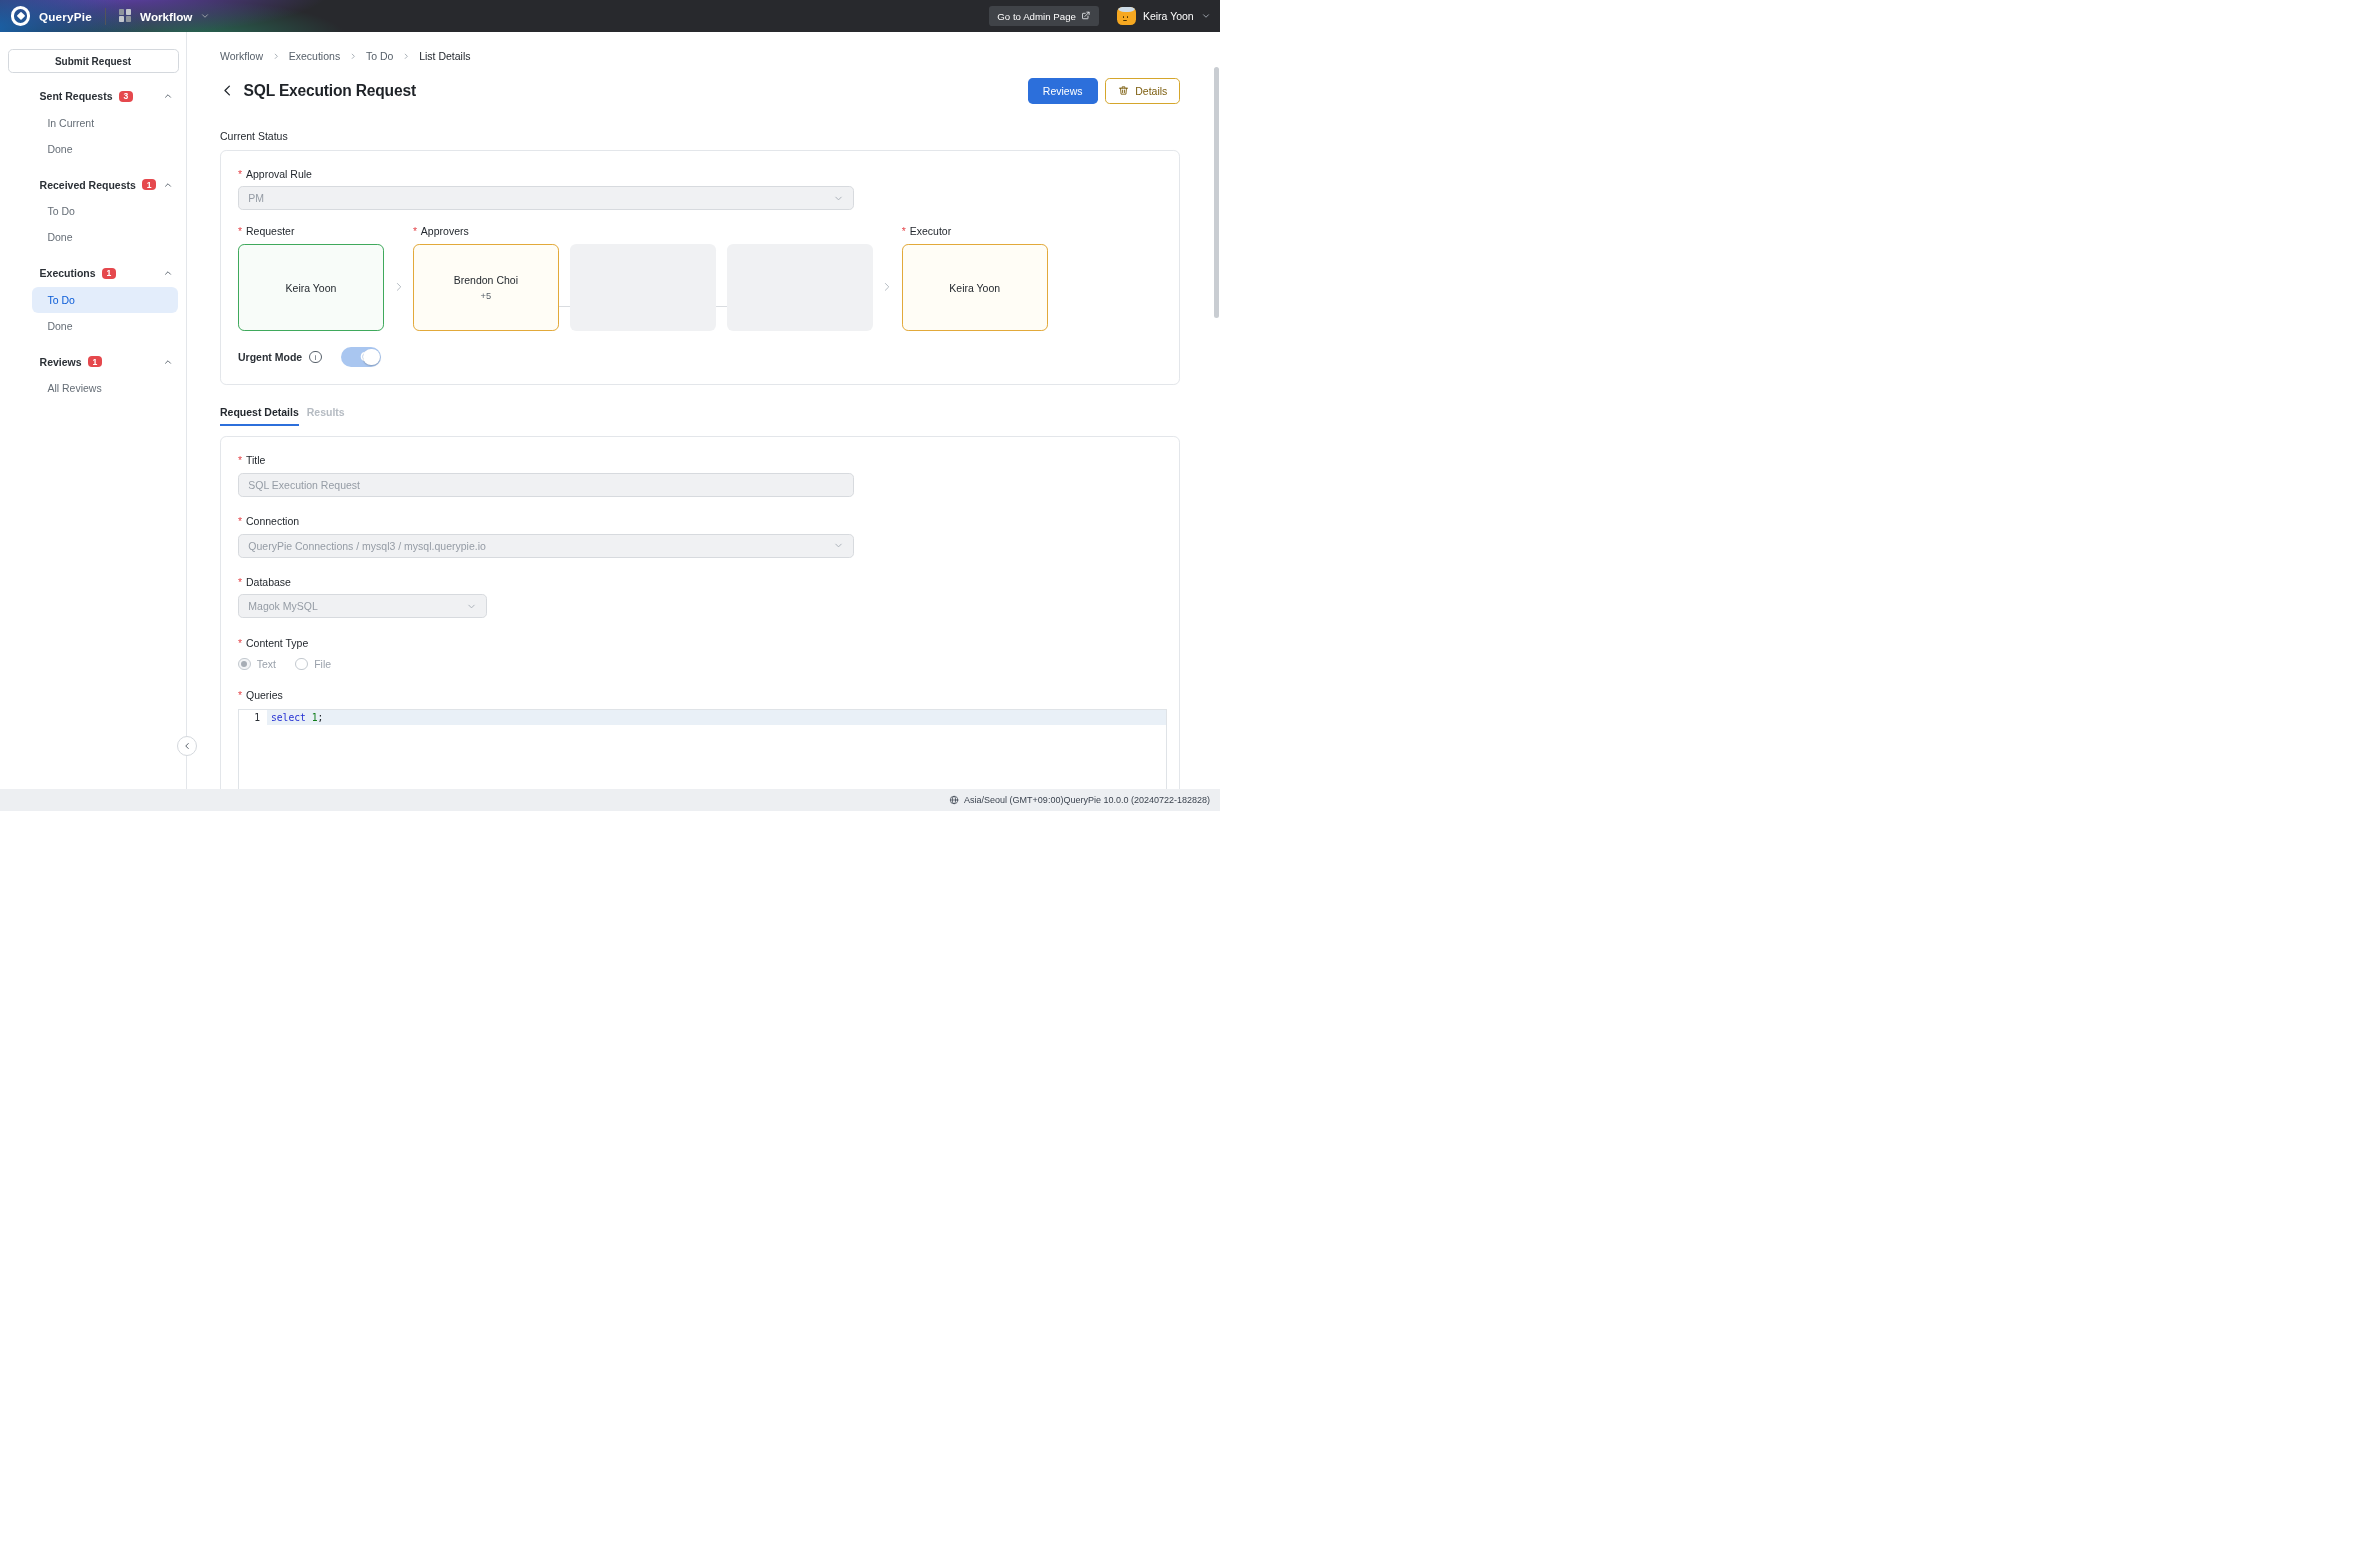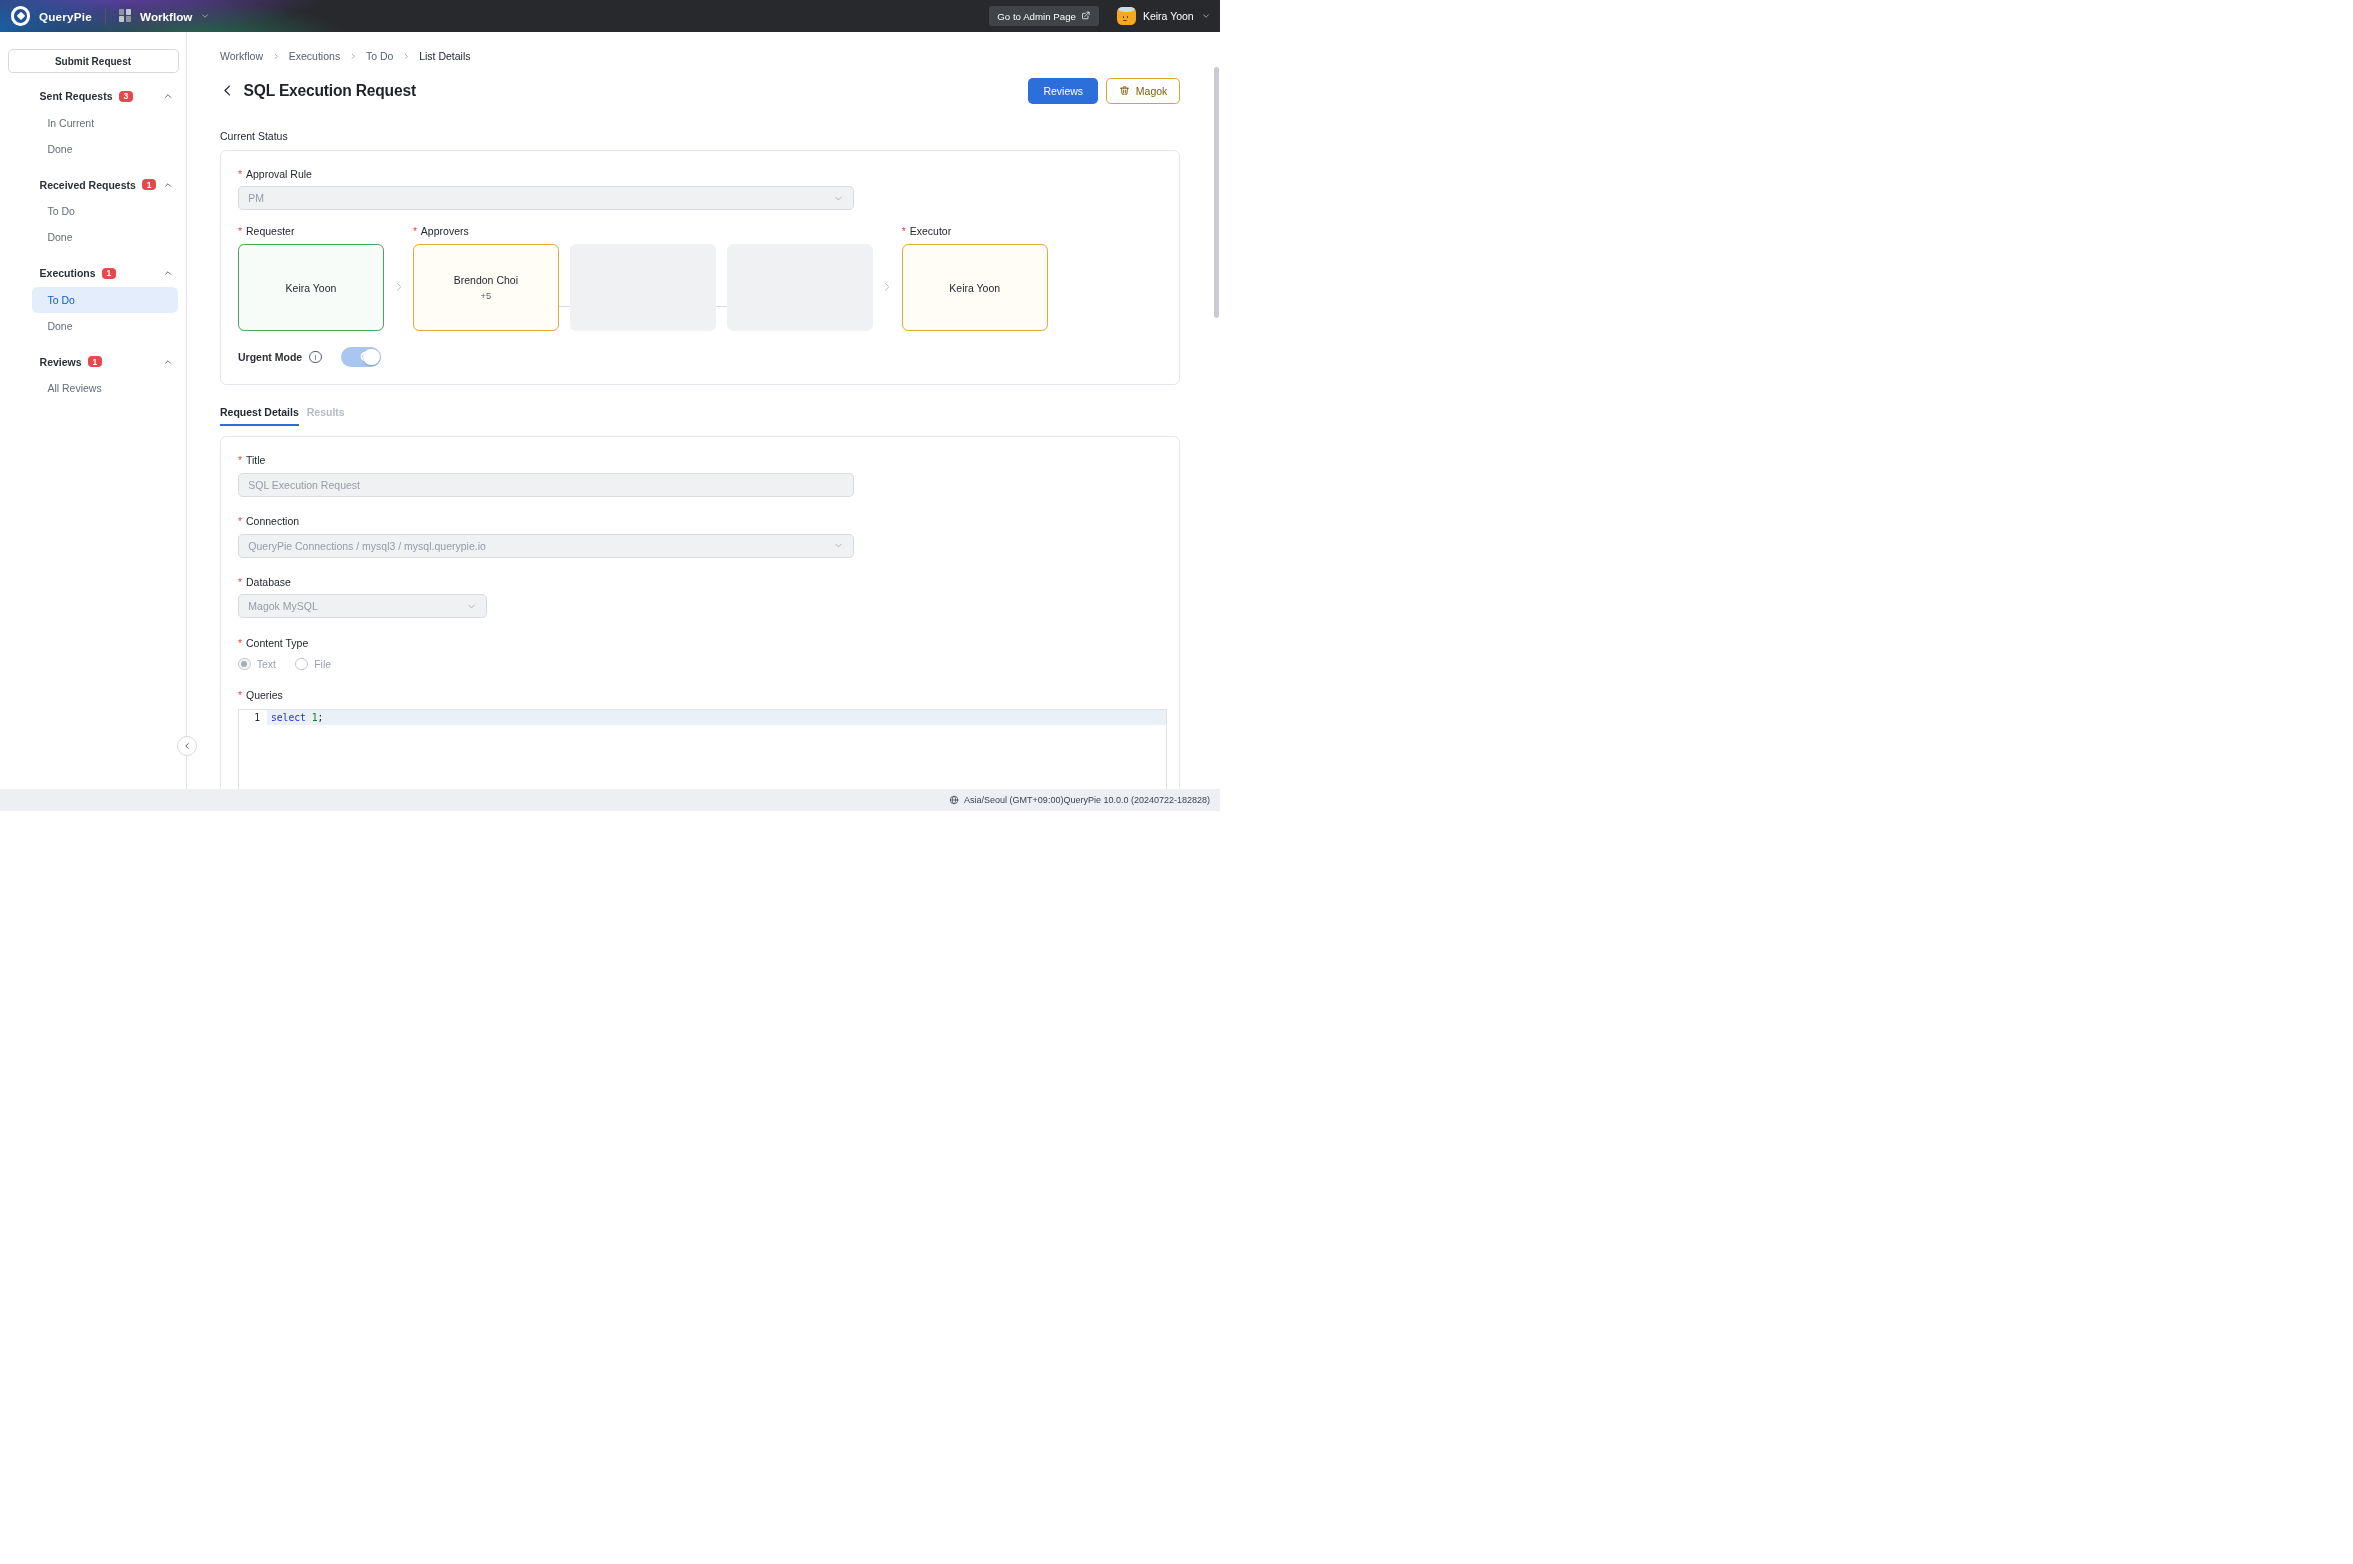--- a/index.html
+++ b/index.html
@@ -258,21 +258,21 @@
         <div class="title-actions">
           <button class="btn-execute">Reviews</button>
           <button class="btn-cancel">
             <svg class="icon-svg" width="11" height="11" viewBox="0 0 24 24" fill="none" stroke="#7d5e0f" stroke-width="2" stroke-linecap="round" stroke-linejoin="round">
                 <path d="M3 7h18"></path>
                 <path d="M9 7V4h6v3"></path>
                 <path d="M5.5 7l1.2 13h10.6L18.5 7"></path>
                 <line x1="10" y1="11" x2="10" y2="16.5"></line>
                 <line x1="14" y1="11" x2="14" y2="16.5"></line>
               </svg>
-            <span>Magok</span>
+            <span>Details</span>
           </button>
         </div>
       </div>
 
       <div class="section-heading">Current Status</div>
 
       <div class="card status">
         <div class="field-label">
           <span class="req">*</span>
           <span>Approval Rule</span>

